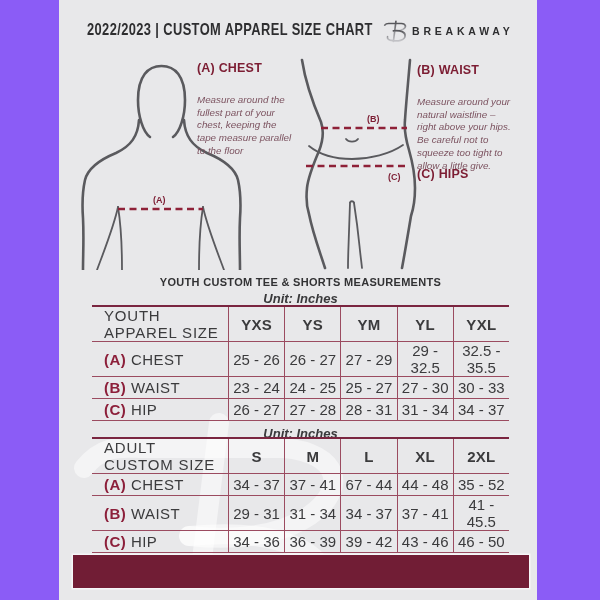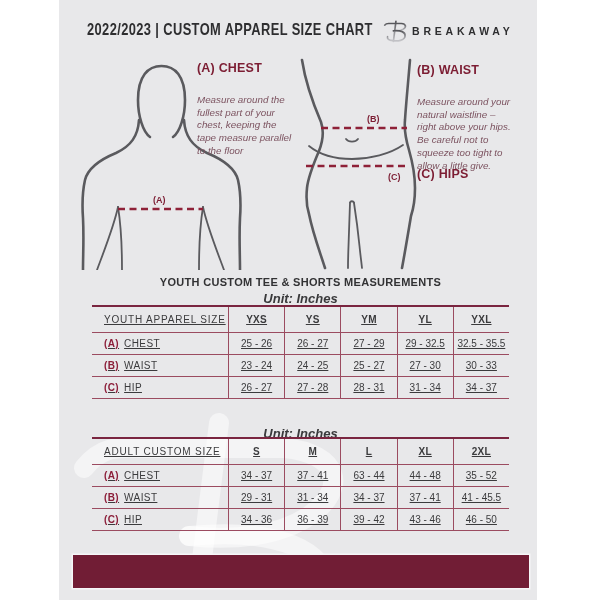--- a/index.html
+++ b/index.html
@@ -1,17 +1,17 @@
 <!DOCTYPE html>
 <html><head>
 <meta charset="utf-8">
 <style>
   html,body{margin:0;padding:0;}
   body{width:600px;height:600px;background:#000;font-family:"Liberation Sans",sans-serif;}
-  .page{position:relative;width:600px;height:600px;background:#ffffff;overflow:hidden;}
+  .page{position:relative;width:600px;height:600px;background:#8b5cf6;overflow:hidden;}
   .card{position:absolute;left:59px;top:0;width:478px;height:600px;background:#e8e8ea;overflow:hidden;}
 
   
   .hdr-title{position:absolute;left:28px;top:20px;font-size:16.5px;line-height:18px;font-weight:bold;
     color:#2e2e30;letter-spacing:.5px;transform:scaleX(.78);transform-origin:left center;white-space:nowrap;z-index:2;}
   .logo{position:absolute;left:324px;top:17px;z-index:2;}
   .brand{position:absolute;left:353px;top:25px;font-size:10.5px;font-weight:bold;letter-spacing:3.8px;
     color:#2e2e30;white-space:nowrap;z-index:2;}
 
   
@@ -37,22 +37,22 @@
   .sec-unit{position:absolute;left:33px;width:417px;text-align:center;font-style:italic;font-weight:bold;
     font-size:13px;color:#3a3a3c;z-index:2;}
   .t-youth-title{top:276px;} .t-youth-unit{top:291px;}
   .t-adult-title{top:412px;} .t-adult-unit{top:426px;}
 
   
   .size-table{position:absolute;left:33px;width:417px;z-index:2;}
   .st-youth{top:305px;} .st-adult{top:437px;}
   .size-table table{width:100%;border-collapse:separate;border-spacing:0;table-layout:fixed;
     border-top:2.5px solid #7a2540;}
-  .size-table td{border-bottom:1.5px solid #9b4b60;font-size:10px;color:#3b3b3d;text-align:center;
-    padding:0;vertical-align:middle;text-decoration:underline;}
+  .size-table td{border-bottom:1.5px solid #9b4b60;font-size:15px;color:#3b3b3d;text-align:center;
+    padding:0;vertical-align:middle;}
   .size-table td + td{border-left:1.5px solid #9b4b60;}
   .size-table col.c0{width:136px;}
   .hrow td{height:24.5px;}
   .drow td{height:21px;}
   .lblcell{text-align:left !important;padding-left:12px !important;letter-spacing:.4px;}
   .szhdr{font-size:10.5px;letter-spacing:.8px;}
   .szcell{font-weight:bold;font-size:11px;letter-spacing:.3px;}
   .pfx{color:#8c1f3a;font-weight:bold;margin-right:5px;}
 
   
@@ -206,21 +206,21 @@
           <td class="szcell">S</td>
           <td class="szcell">M</td>
           <td class="szcell">L</td>
           <td class="szcell">XL</td>
           <td class="szcell">2XL</td>
         </tr>
         <tr class="drow">
           <td class="lblcell"><span class="pfx">(A)</span><span>CHEST</span></td>
           <td>34 - 37</td>
           <td>37 - 41</td>
-          <td>63 - 44</td>
+          <td>67 - 44</td>
           <td>44 - 48</td>
           <td>35 - 52</td>
         </tr>
         <tr class="drow">
           <td class="lblcell"><span class="pfx">(B)</span><span>WAIST</span></td>
           <td>29 - 31</td>
           <td>31 - 34</td>
           <td>34 - 37</td>
           <td>37 - 41</td>
           <td>41 - 45.5</td>

